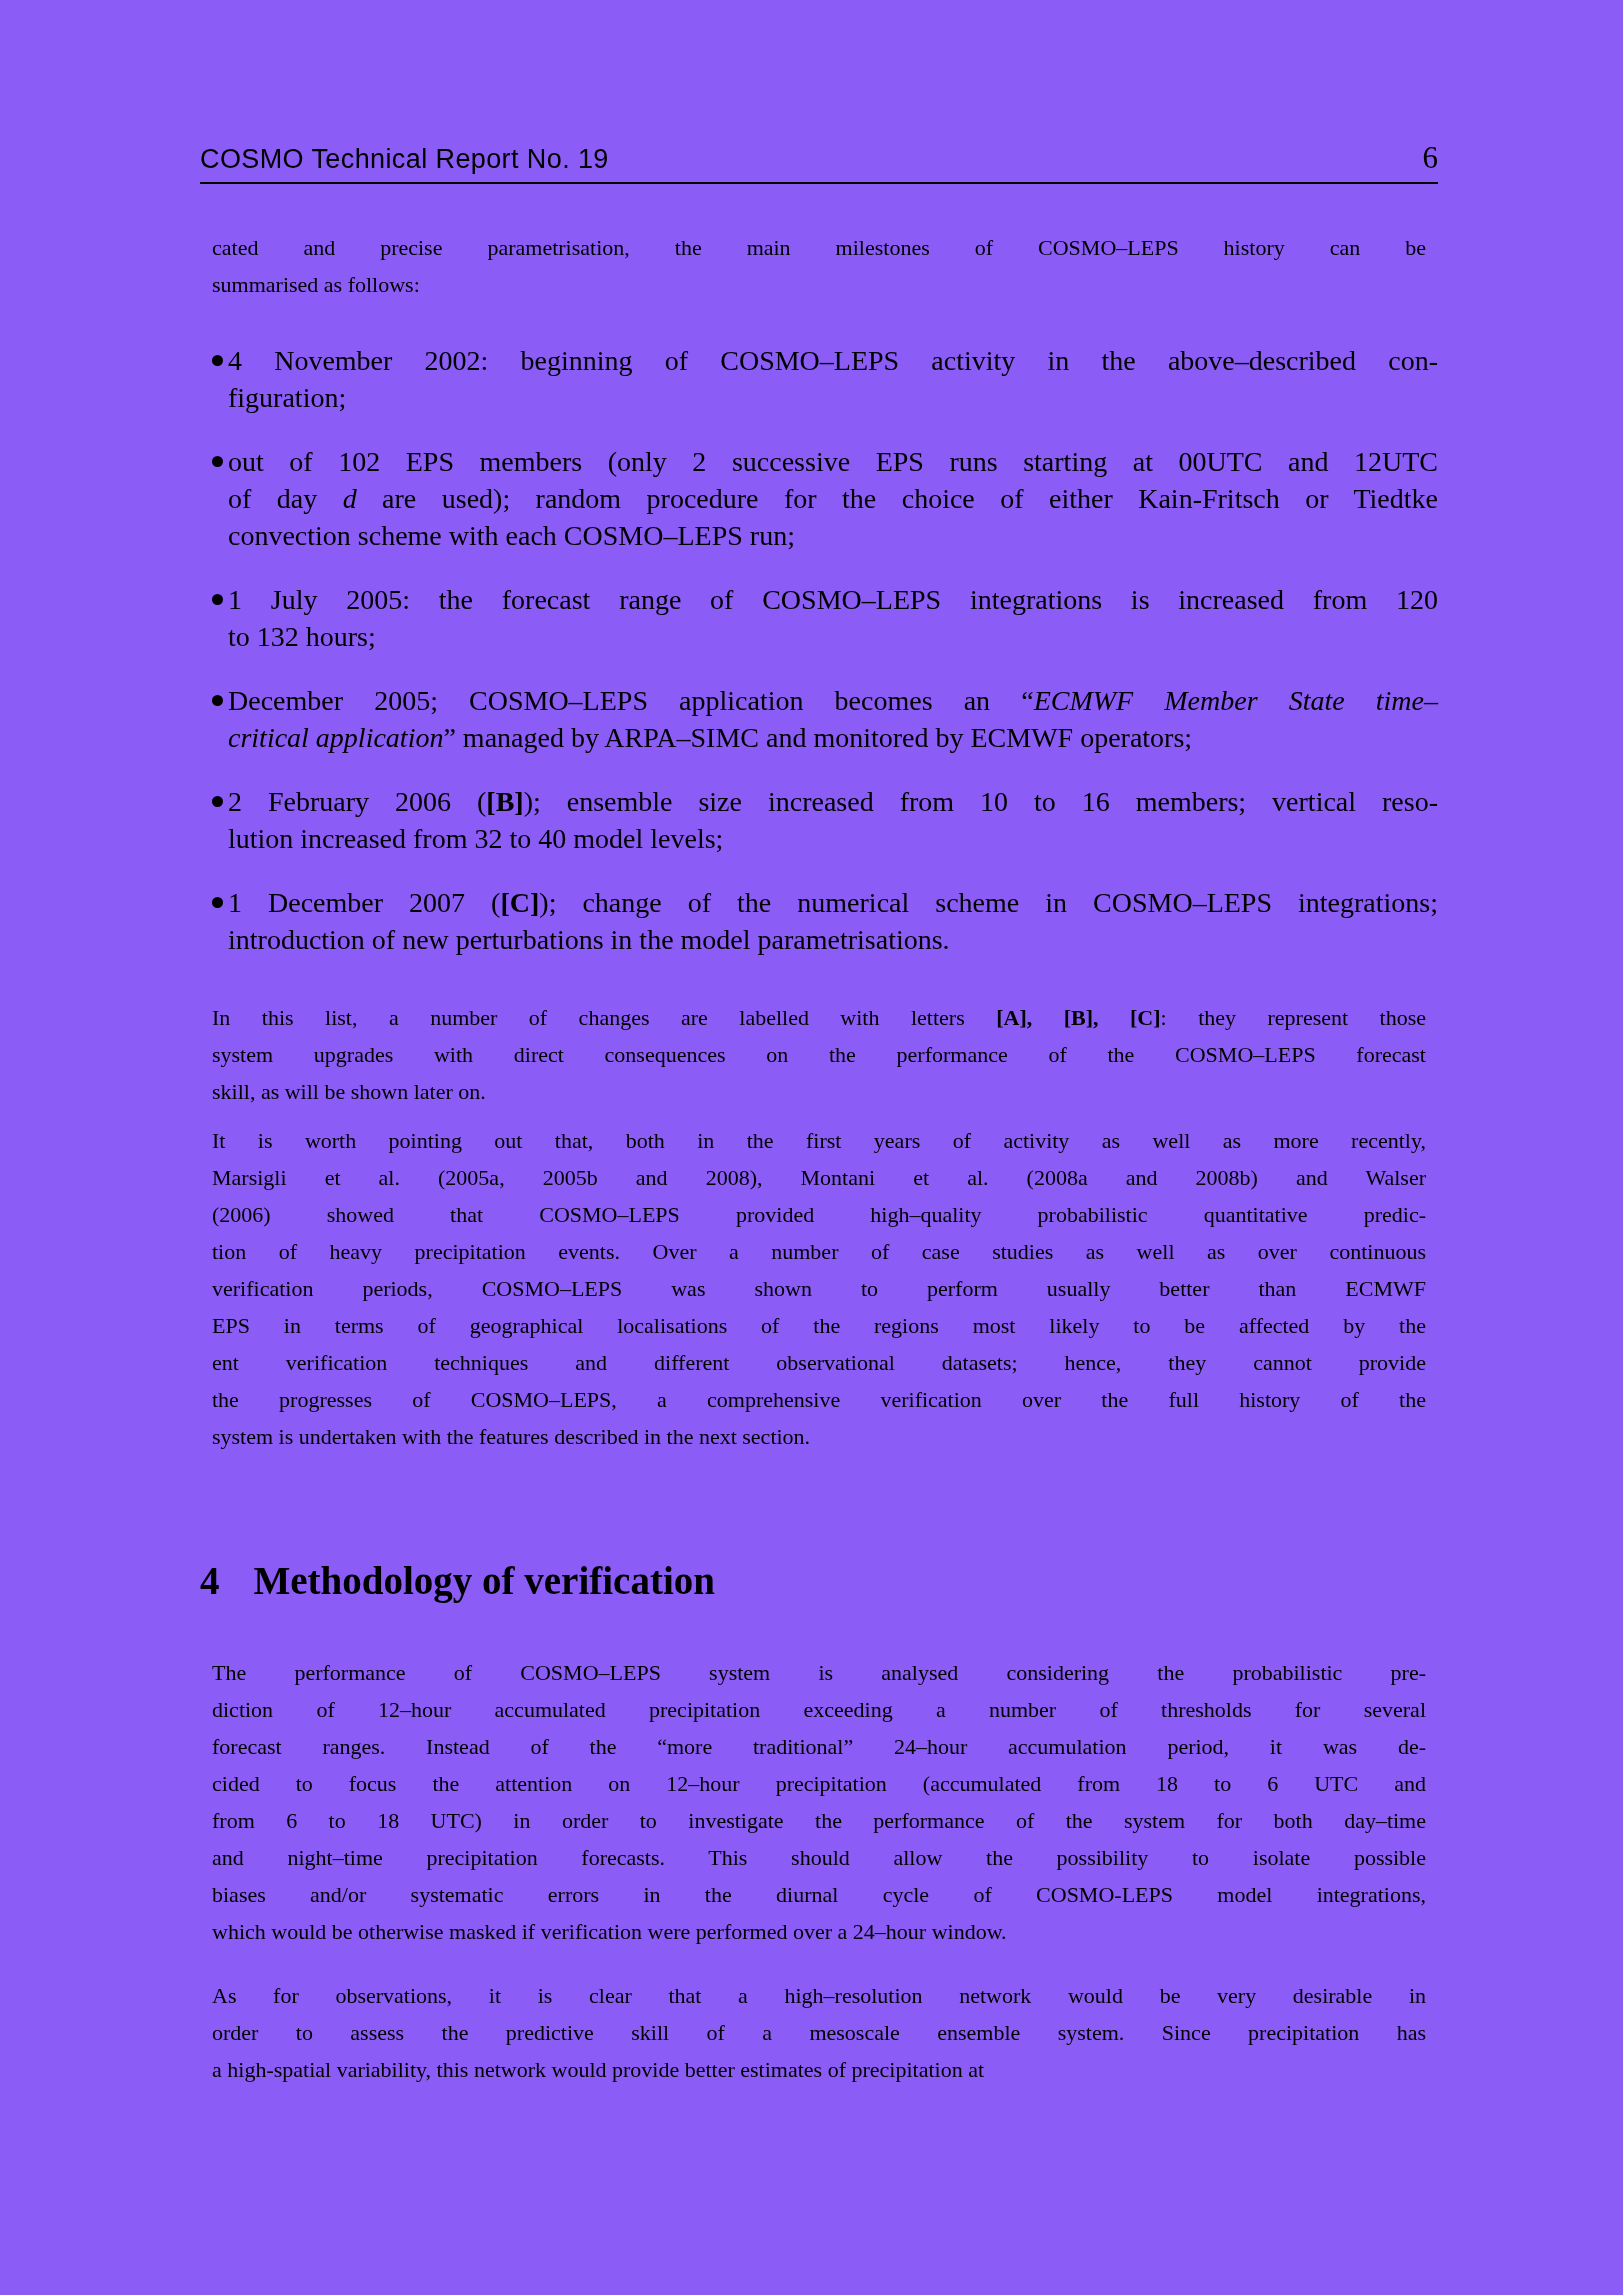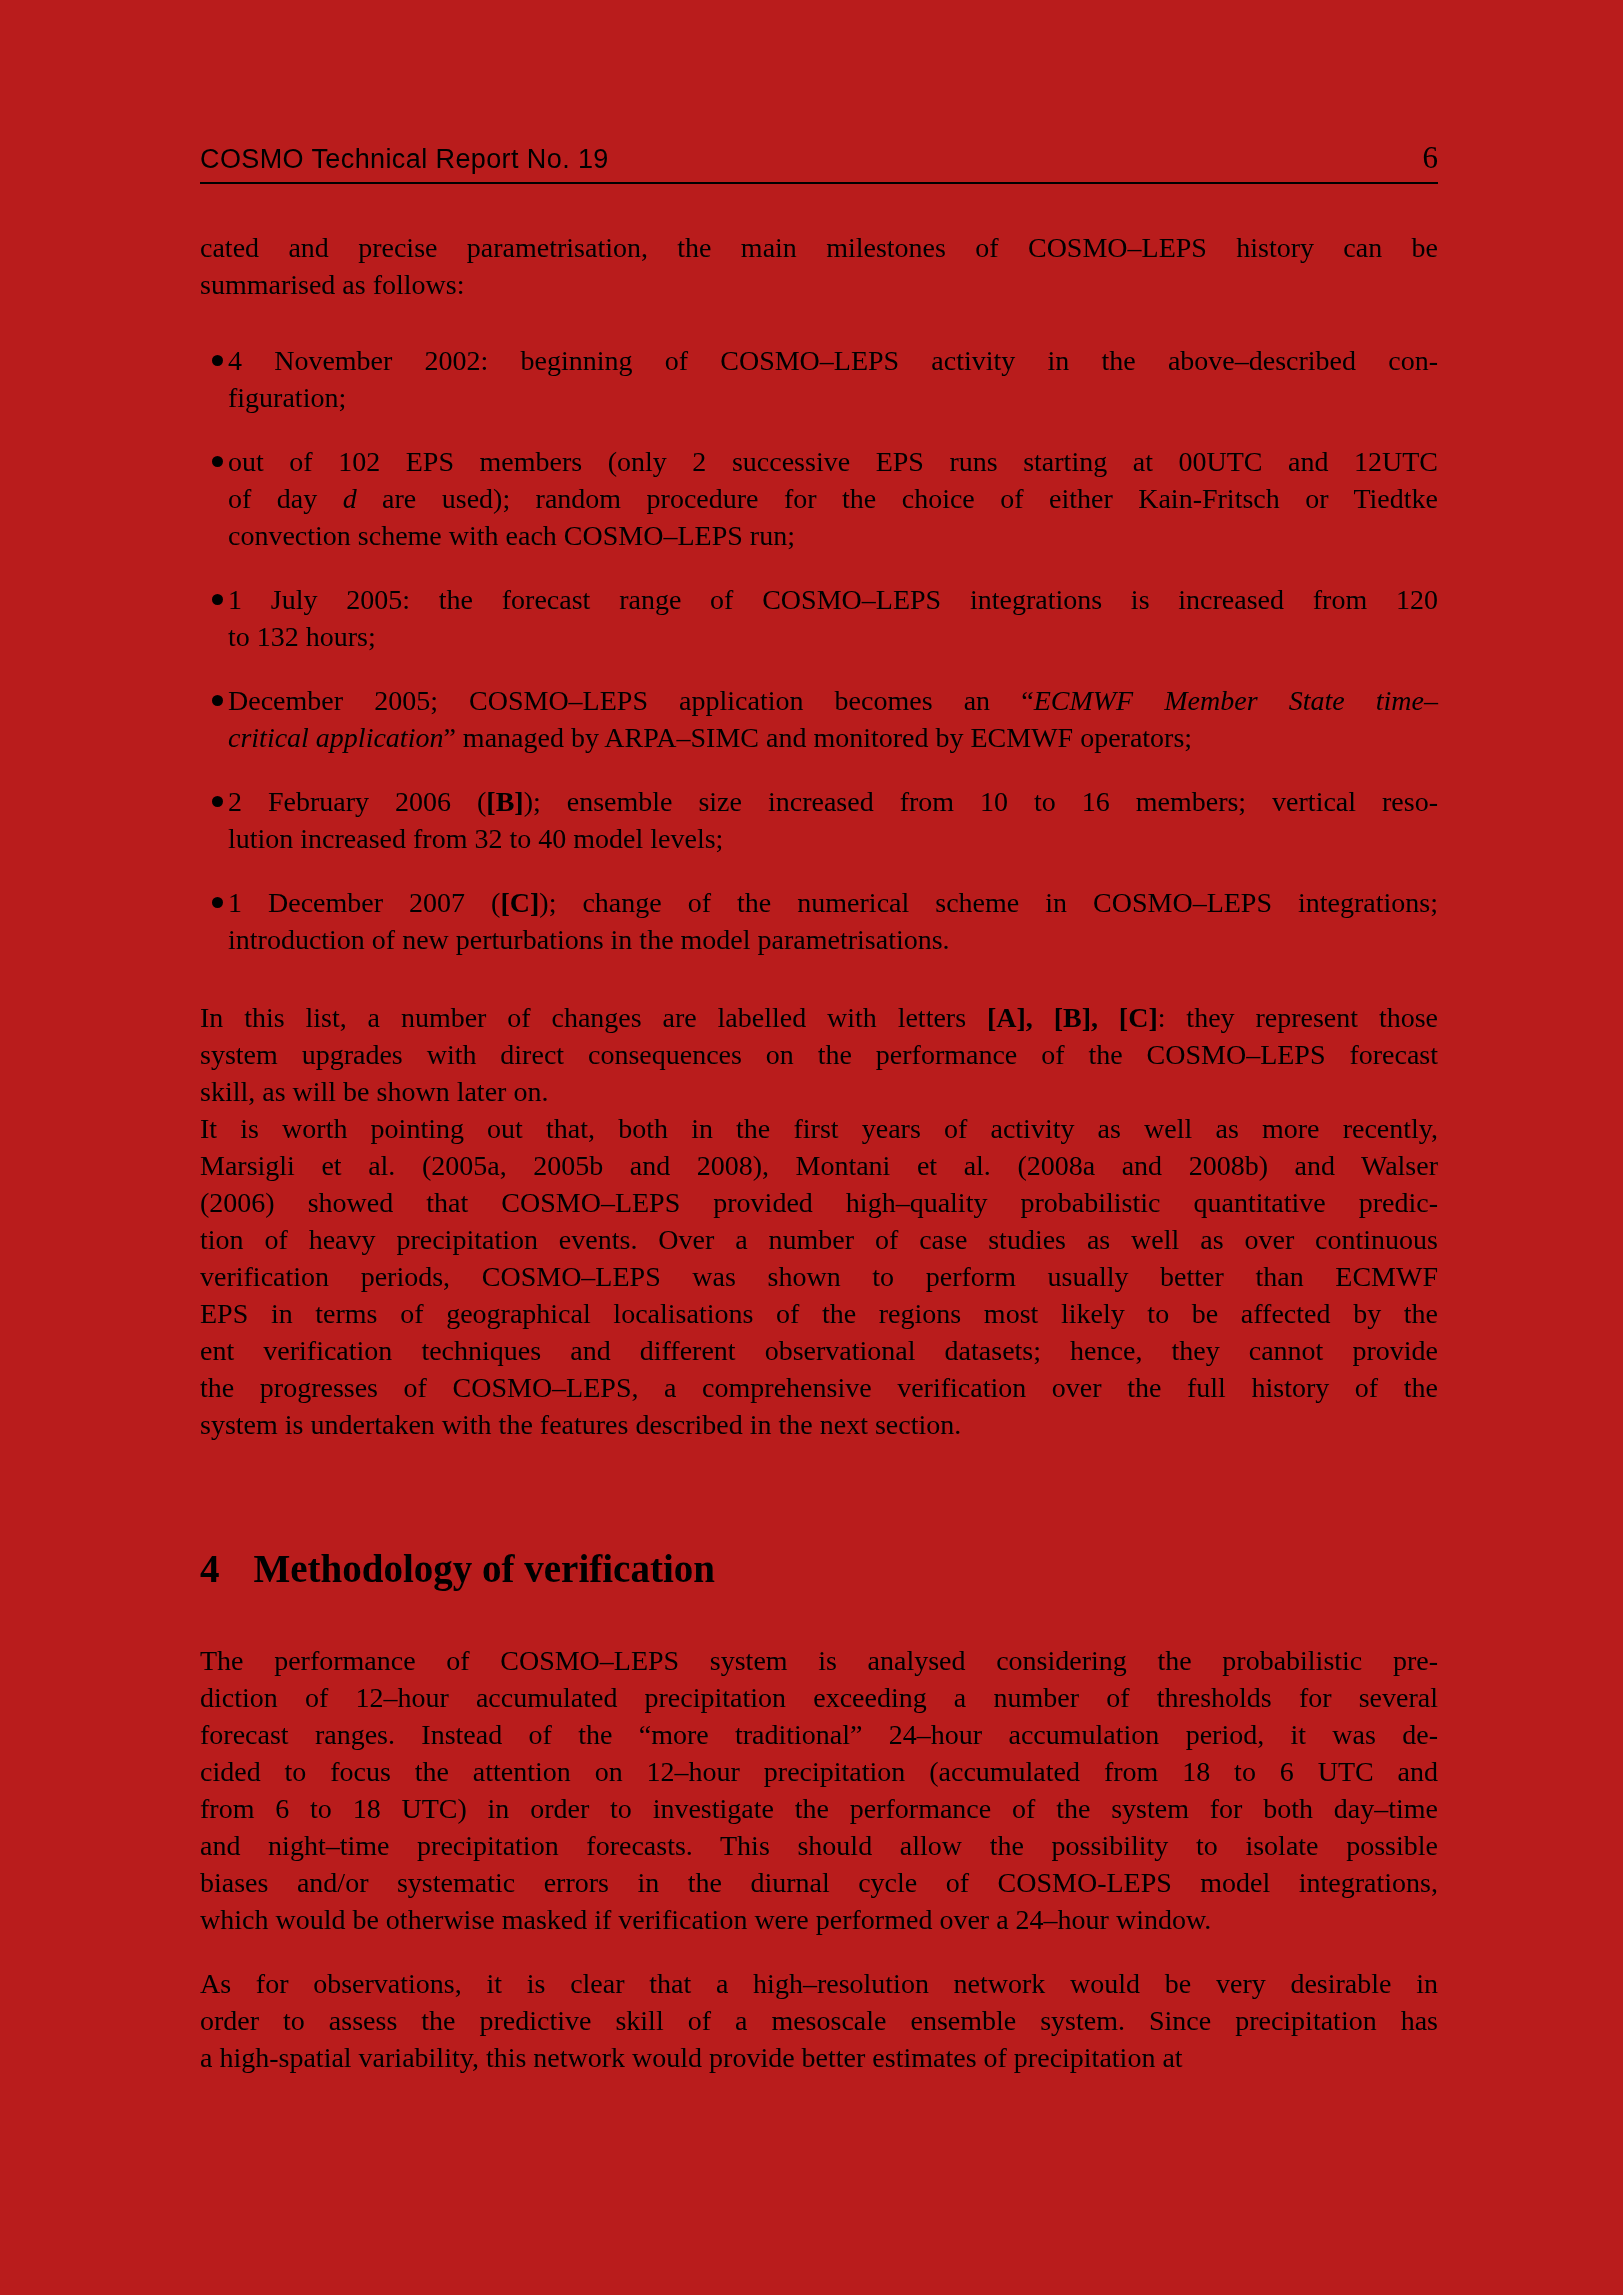--- a/index.html
+++ b/index.html
@@ -1,20 +1,20 @@
 <!DOCTYPE html>
 <html style="font-size:13px"><head>
 <meta charset="utf-8">
 <style>
   html, body { margin: 0; padding: 0; background: #888; }
   .page {
     position: relative;
     width: 1624px;
     height: 2295px;
-    background: #b91c1c;
+    background: #8b5cf6;
     color: #000000;
     font-family: "Liberation Serif", serif;
     overflow: hidden;
   }
   .content {
     margin-left: 200px;
     width: 1238px;
   }
   .hdr {
     display: flex;
@@ -31,23 +31,23 @@
   .hdr-page {
     font-size: 31px;
     line-height: 29px;
   }
   .rule {
     border: none;
     border-top: 2.4px solid #000000;
     margin: 8px 0 0 0;
   }
   .para {
-    font-size: 28px;
+    font-size: 22px;
     line-height: 37px;
-    margin: 0;
+    margin: 12px;
   }
   .tline { text-align: justify; text-align-last: justify; white-space: normal; }
   .tline.last { text-align-last: left; }
   .intro { margin-top: 45px; }
   .milestones {
     list-style: none;
     margin: 39px 0 0 0;
     padding: 0;
   }
   .milestones li {

